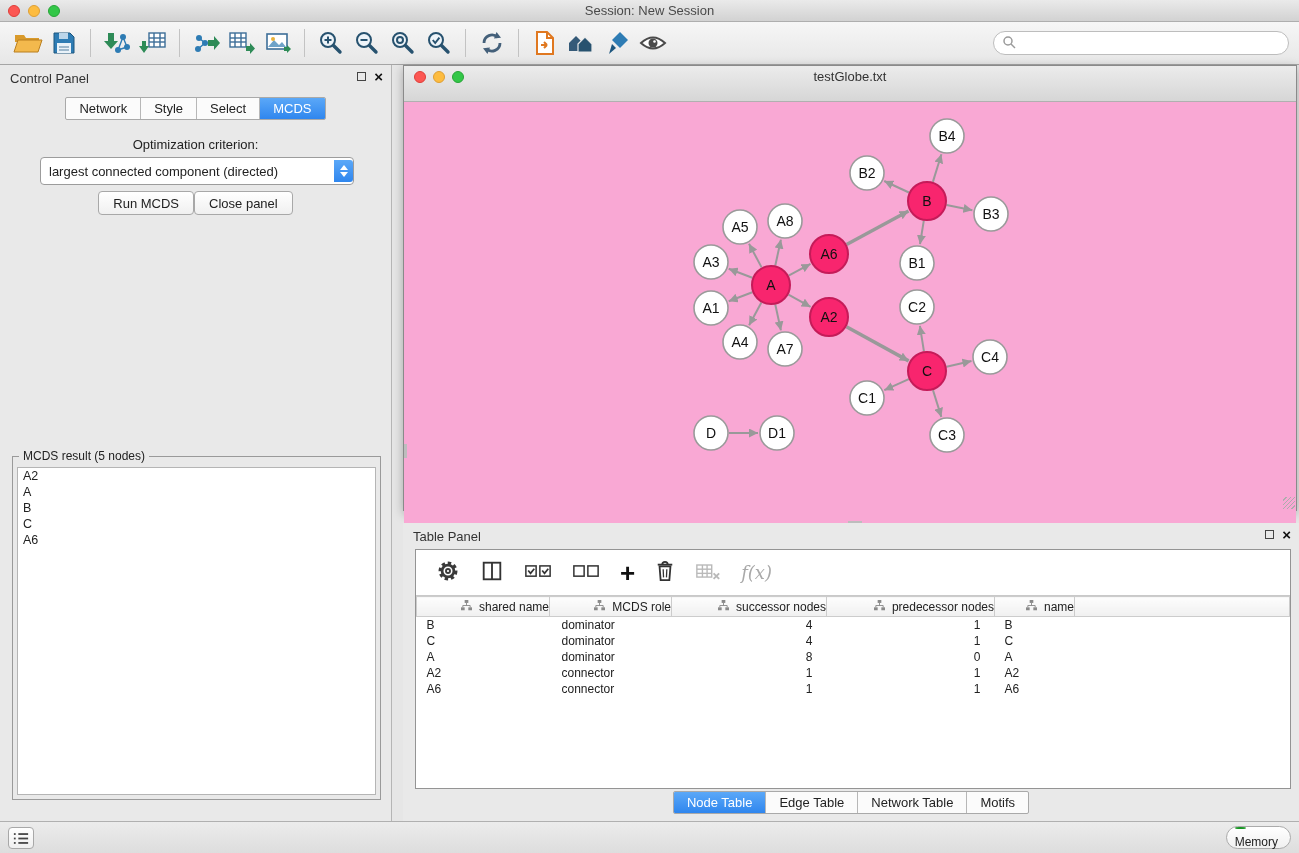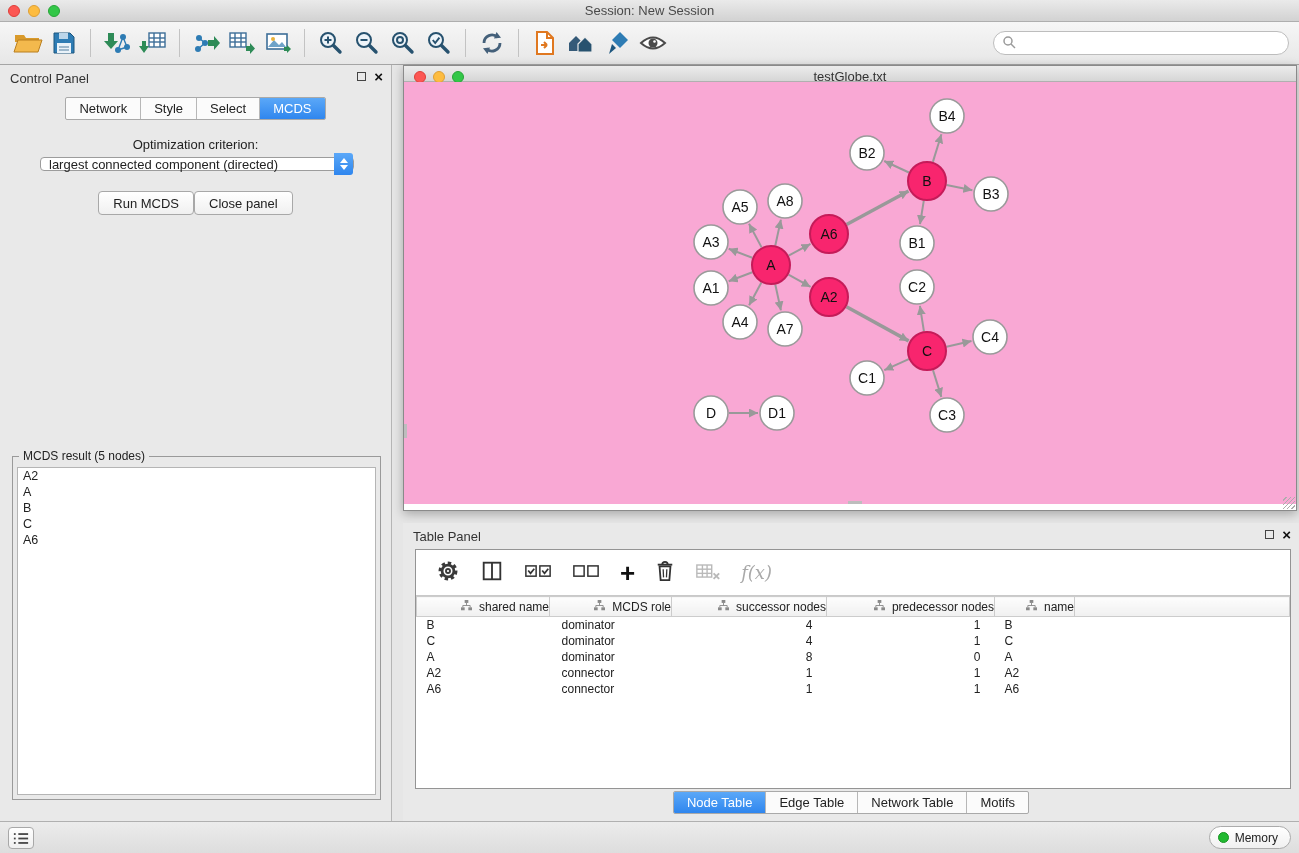--- a/index.html
+++ b/index.html
@@ -56,21 +56,21 @@
   .seg { display:inline-flex; border:1px solid #a9a9a9; border-radius:2px; overflow:hidden;
          background:#fbfbfb; height:23px; }
   .seg .tab { padding:3px 13px; font-size:13px; color:#222; border-left:1px solid #b7b7b7;
               display:flex; align-items:center; white-space:nowrap; }
   .seg .tab:first-child { border-left:none; }
   .seg .tab.active { background:linear-gradient(#5ba8f8,#2f86ee); color:#fff; }
   .cp-tabs { position:absolute; top:32px; left:0; width:100%; text-align:center; }
 
   .opt-label { position:absolute; top:72px; left:0; width:100%; text-align:center; font-size:13px; }
   .dropdown {
-    position:absolute; top:92px; left:40px; width:314px; height:14px;
+    position:absolute; top:92px; left:40px; width:314px; height:28px;
     background:#fff; border:1px solid #9c9c9c; border-radius:4px;
     display:flex; align-items:center;
   }
   .dropdown .dval { flex:1; padding:0 8px; font-size:13px; white-space:nowrap; overflow:hidden; text-overflow:ellipsis; }
   .dropdown .stepper {
     width:19px; height:22px; border-radius:0 3px 3px 0;
     background:linear-gradient(#5ba8f8,#2f86ee);
     display:flex; flex-direction:column; align-items:center; justify-content:center; gap:2px;
   }
   .tri-up { width:0; height:0; border-left:4px solid transparent; border-right:4px solid transparent; border-bottom:5px solid #fff; }
@@ -97,21 +97,21 @@
   }
   .result-item { font-size:12.5px; padding:1px 5px; }
 
   
   .network-window {
     position:absolute; left:403px; top:65px; width:894px; height:446px;
     background:#fff; border:1px solid #8a8a8a;
     box-shadow:0 3px 10px rgba(0,0,0,0.28);
   }
   .nw-titlebar {
-    position:relative; height:16px;
+    position:relative; height:36px;
     background:linear-gradient(#ececec,#d6d6d6);
     border-bottom:1px solid #b0b0b0;
   }
   .nw-titlebar .lights { position:absolute; left:10px; top:5px; display:flex; gap:7px; }
   .nw-titlebar .wtitle { position:absolute; left:0; right:0; top:3px; text-align:center; font-size:13px; color:#333; }
   .nw-canvas { position:relative; width:892px; height:422px; background:#f9a8d4; }
   .node-label { font:14px "Liberation Sans", sans-serif; fill:#111; }
   .resize-grip {
     position:absolute; right:1px; bottom:1px; width:12px; height:12px;
     background:repeating-linear-gradient(135deg, transparent 0 2px, #adadad 2px 3px);
@@ -155,21 +155,21 @@
     border-top:1px solid #b0b0b0;
   }
   .sb-listbtn {
     position:absolute; left:8px; top:5px; width:26px; height:22px;
     background:linear-gradient(#ffffff,#efefef); border:1px solid #a8a8a8; border-radius:4px;
     display:flex; align-items:center; justify-content:center;
   }
   .memory-pill {
     position:absolute; right:8px; top:4px; height:23px; padding:0 12px 0 8px;
     background:linear-gradient(#ffffff,#f0f0f0); border:1px solid #ababab; border-radius:12px;
-    display:flex; align-items:center; gap:6px; font-size:12px; color:#222;
+    display:flex; gap:6px; font-size:12px; color:#222;flex-direction:column;
   }
   .green-dot { width:11px; height:11px; border-radius:50%; background:#21b930; border:1px solid #179423; }
 </style>
 </head>
 <body>
 
 <div class="titlebar">
   <div class="lights">
     <span class="light red"></span>
     <span class="light yellow"></span>

